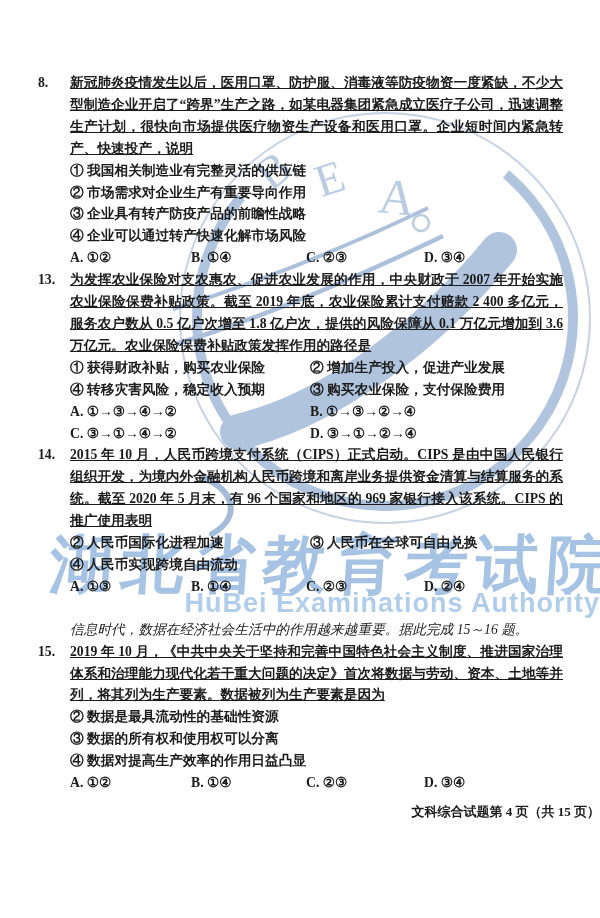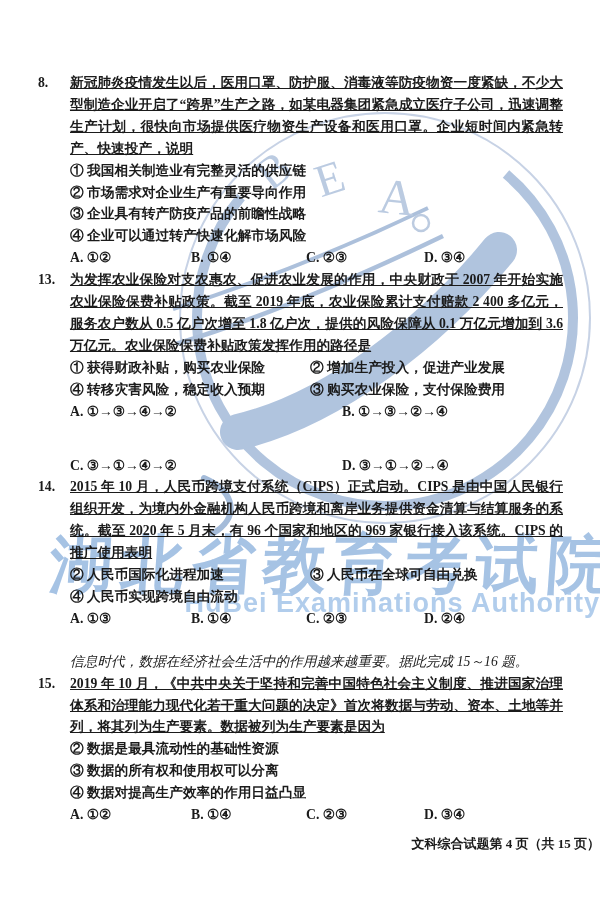--- a/index.html
+++ b/index.html
@@ -41,21 +41,21 @@
     font-size:13.7px;
     line-height:21.9px;
     font-weight:600;
   }
   .q{position:relative;padding-left:32px;}
   .q-num{position:absolute;left:0;top:0;}
   .q-stem{text-align:justify;text-decoration:underline;}
   .item{white-space:nowrap;}
   .items-2col{display:grid;grid-template-columns:240px 1fr;}
   .choices-4{display:grid;grid-template-columns:121px 115px 118px 1fr;white-space:nowrap;}
-  .choices-2x2{display:grid;grid-template-columns:240px 1fr;white-space:nowrap;gap:32px;}
+  .choices-2x2{display:grid;grid-template-columns:240px 1fr;white-space:nowrap;}
   .intro-note{
     margin:21px 0 0 32px;
     font-style:italic;
     font-weight:500;
   }
   .footer{
     position:relative;z-index:1;
     margin-top:9px;
     text-align:right;
     font-size:13px;font-weight:600;

